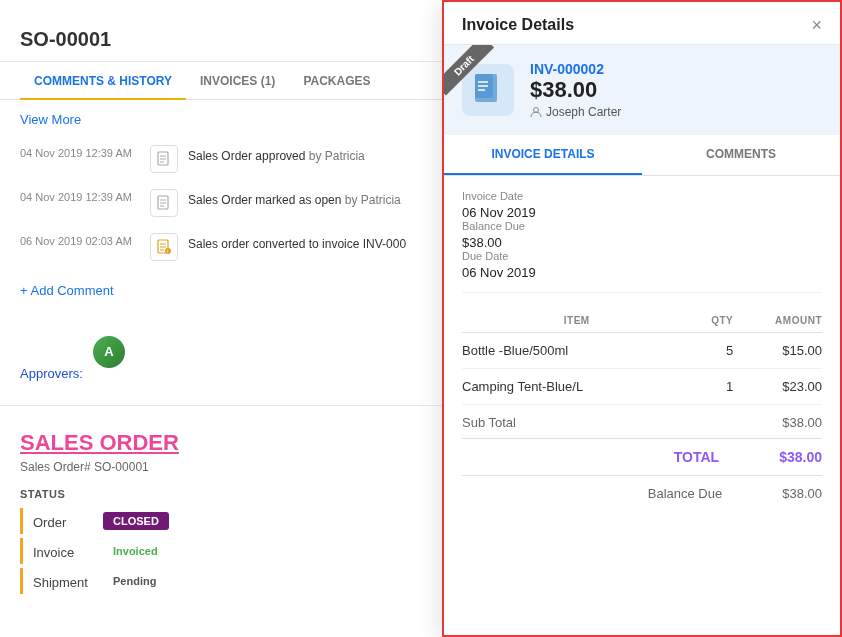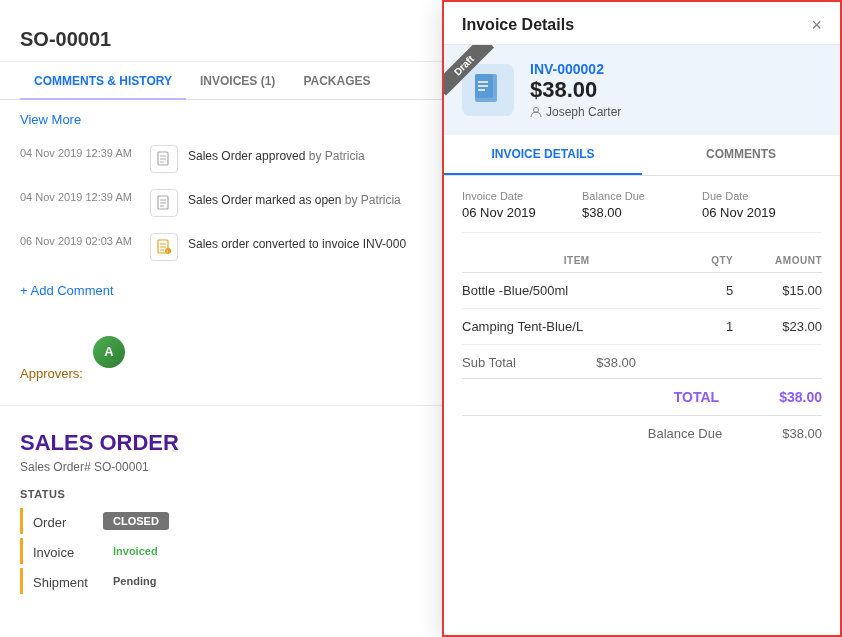--- a/index.html
+++ b/index.html
@@ -34,21 +34,21 @@
       font-size: 12px;
       font-weight: 600;
       color: #777;
       cursor: pointer;
       border-bottom: 2px solid transparent;
       margin-bottom: -1px;
     }
 
     .tab-item.active {
       color: #1a73e8;
-      border-bottom: 2px solid #c4b5fd;
+      border-bottom: 2px solid #eab308;
     }
 
     .view-more {
       padding: 12px 20px 6px;
       color: #1a73e8;
       font-size: 13px;
       cursor: pointer;
       font-weight: 500;
     }
 
@@ -107,21 +107,21 @@
 
     .approvers-section {
       padding: 14px 20px;
       display: flex;
       align-items: center;
       gap: 10px;
     }
 
     .approvers-label {
       font-size: 13px;
-      color: #a16207;
+      color: #1d4ed8;
       margin-top: 44px;
     }
 
     .approver-avatar {
       width: 32px;
       height: 32px;
       border-radius: 50%;
       background: linear-gradient(135deg, #4caf50, #2e7d32);
       display: flex;
       align-items: center;
@@ -133,21 +133,22 @@
 
     .sales-order-section {
       padding: 24px 20px 10px;
       border-top: 1px solid #e8e8e8;
       margin-top: 10px;
     }
 
     .sales-order-title {
       font-size: 22px;
       font-weight: 700;
-      color: #4c1d95;
+      color: #ec4899;
+      text-decoration: underline;
     }
 
     .sales-order-sub {
       font-size: 12px;
       color: #666;
       margin-top: 4px;
     }
 
     .status-section {
       margin-top: 14px;
@@ -176,21 +177,21 @@
     }
 
     .status-badge {
       font-size: 11px;
       font-weight: 700;
       padding: 3px 10px;
       border-radius: 3px;
     }
 
     .badge-closed {
-      background: #737373;
+      background: #701a75;
       color: #fff;
     }
 
     .badge-invoiced {
       color: #4caf50;
       font-weight: 600;
     }
 
     .badge-pending {
       color: #555;
@@ -321,20 +322,21 @@
       padding: 14px 18px;
       overflow-y: auto;
     }
 
     .detail-row-3 {
       display: flex;
       gap: 0;
       margin-bottom: 16px;
       padding-bottom: 12px;
       border-bottom: 1px solid #f0f0f0;
+      flex-direction: column;
     }
 
     .detail-col {
       flex: 1;
     }
 
     .detail-col-label {
       font-size: 11px;
       color: #888;
       margin-bottom: 3px;
@@ -371,21 +373,21 @@
       padding: 10px 0;
       border-bottom: 1px solid #f0f0f0;
     }
 
     .items-table td.right {
       text-align: right;
     }
 
     .subtotal-row {
       display: flex;
-      justify-content: flex-start;
+      justify-content: space-between;
       gap: 60px;
       padding: 10px 0 4px;
       font-size: 13px;
       color: #666;
     }
 
     .subtotal-label {}
     .subtotal-value { min-width: 60px; text-align: right; }
 
     .total-row {

